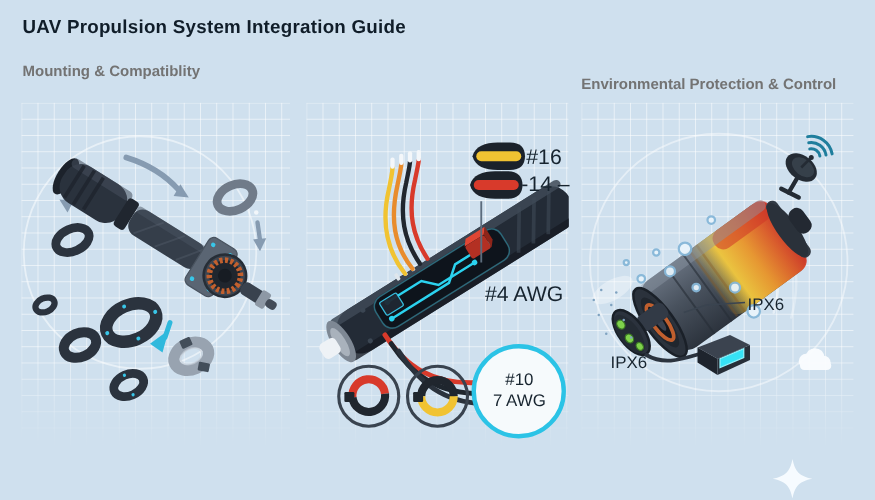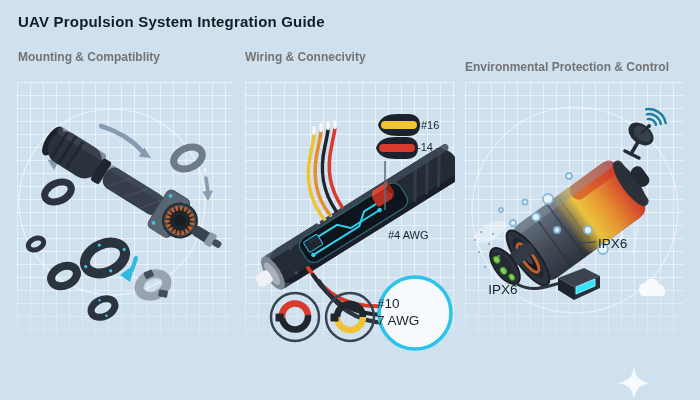--- a/index.html
+++ b/index.html
@@ -26,38 +26,37 @@
     -webkit-mask-image:linear-gradient(to bottom,#000 0,#000 70%,rgba(0,0,0,0) 99%);
             mask-image:linear-gradient(to bottom,#000 0,#000 70%,rgba(0,0,0,0) 99%);
   }
   .panel-1{left:17px;width:215px;}
   .panel-2{left:245px;width:210px;}
   .panel-3{left:465px;width:218px;}
   .art{position:absolute;top:82px;height:280px;}
   .art-1{left:17px;width:215px;}
   .art-2{left:245px;width:210px;}
   .art-3{left:465px;width:218px;}
-  .lbl{position:absolute;font-size:11px;font-weight:500;color:#17242f;line-height:17px;white-space:nowrap;}
+  .lbl{position:absolute;font-size:17px;font-weight:500;color:#17242f;line-height:17px;white-space:nowrap;}
   .lbl-16{left:421px;top:117px;}
   .lbl-14{left:417px;top:139px;}
   .lbl-awg{left:388px;top:227px;}
-  .lbl-badge{left:377px;top:295px;width:77px;font-size:13.5px;}
+  .lbl-badge{left:377px;top:295px;width:77px;text-align:center;font-size:13.5px;}
   .lbl-water{left:598px;top:235px;font-size:13.5px;}
   .lbl-canbus{left:464px;top:281px;width:78px;text-align:center;font-size:13.5px;}
   .sparkle-wrap{position:absolute;left:612px;top:366px;width:44px;height:34px;}
 </style>
 </head>
 <body>
 
 <div class="canvas">
 
   <div class="page-title">UAV Propulsion System Integration Guide</div>
 
   <div class="panel-header hdr-1">Mounting &amp; Compatiblity</div>
-  <div class="panel-header hdr-2">Wiring &amp; Connecivity</div>
   <div class="panel-header hdr-3">Environmental Protection &amp; Control</div>
 
   <div class="panel panel-1"></div>
   <div class="panel panel-2"></div>
   <div class="panel panel-3"></div>
 
   <svg class="art art-1" viewBox="0 0 215 280">
     <circle cx="95" cy="120" r="93" fill="none" stroke="#ffffff" stroke-opacity=".5" stroke-width="1.5"></circle>
 
     <g stroke="#869bb1" fill="#869bb1">

